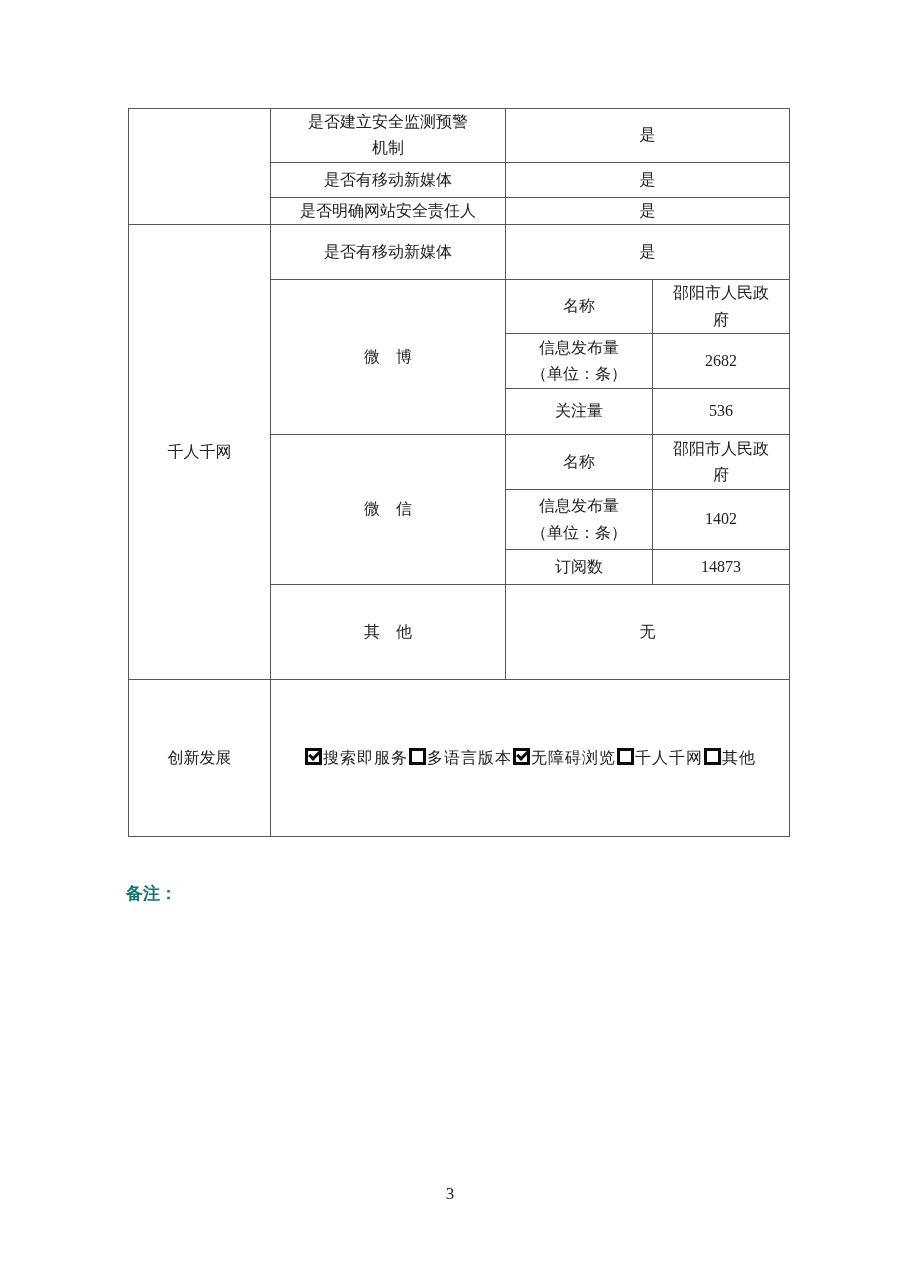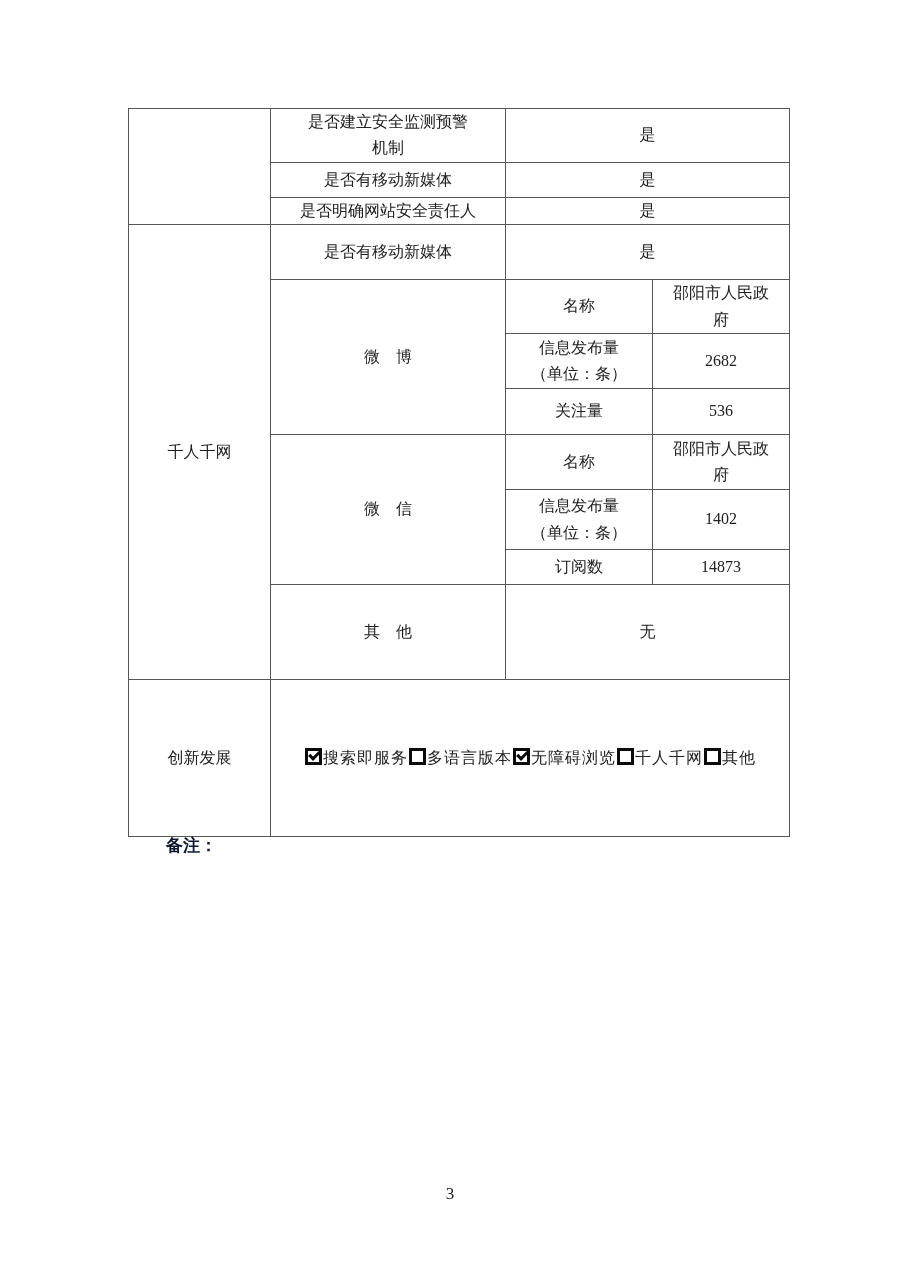--- a/index.html
+++ b/index.html
@@ -68,25 +68,24 @@
     top: 0px;
     width: 8px;
     height: 4px;
     border-left: 3px solid #0a0a0a;
     border-bottom: 3px solid #0a0a0a;
     transform: rotate(-45deg);
   }
   .remarks {
     position: absolute;
     left: 126px;
-    top: 834px;
+    top: 882px;
     font-size: 17px;
     font-weight: bold;
-    color: #0f172a;
-    margin-left: 40px;
+    color: #0f766e;
   }
   .page-number {
     position: absolute;
     left: 0;
     top: 1184px;
     width: 100%;
     text-align: center;
     font-size: 17px;
   }
 </style>

